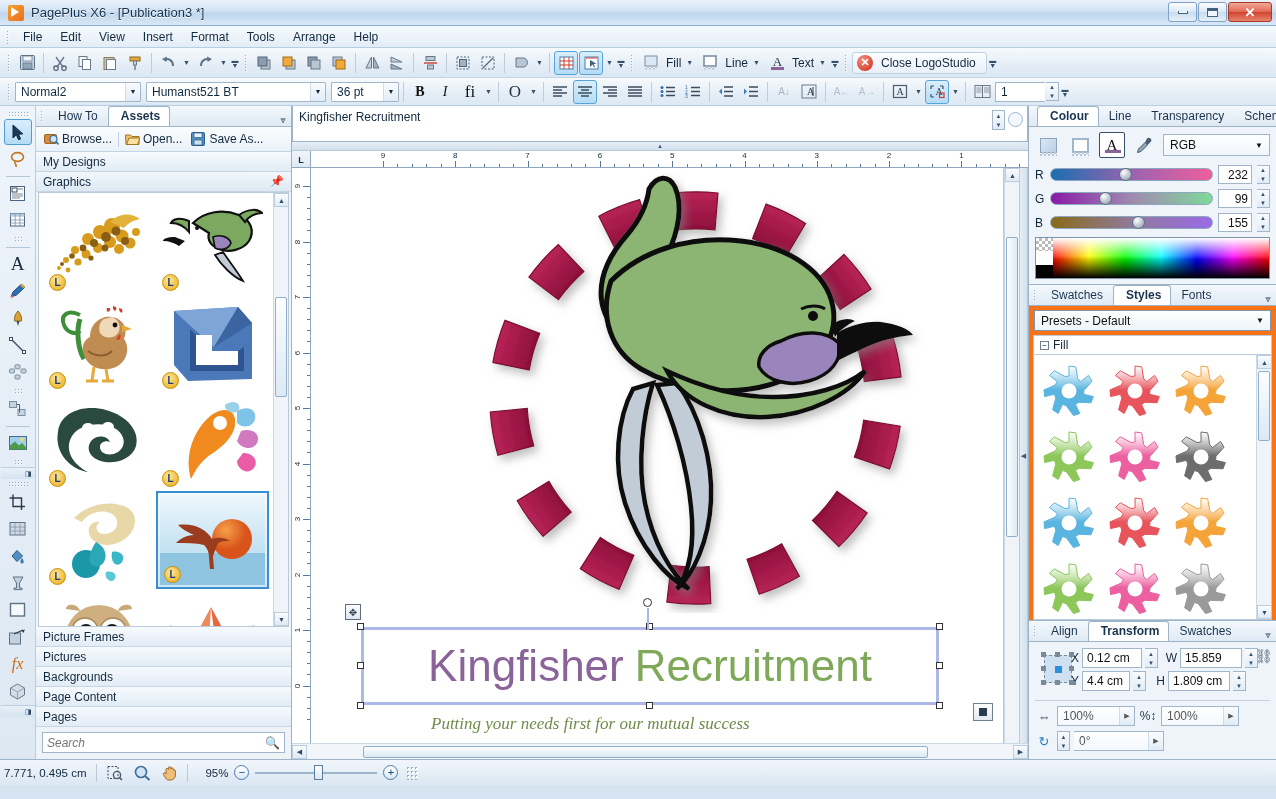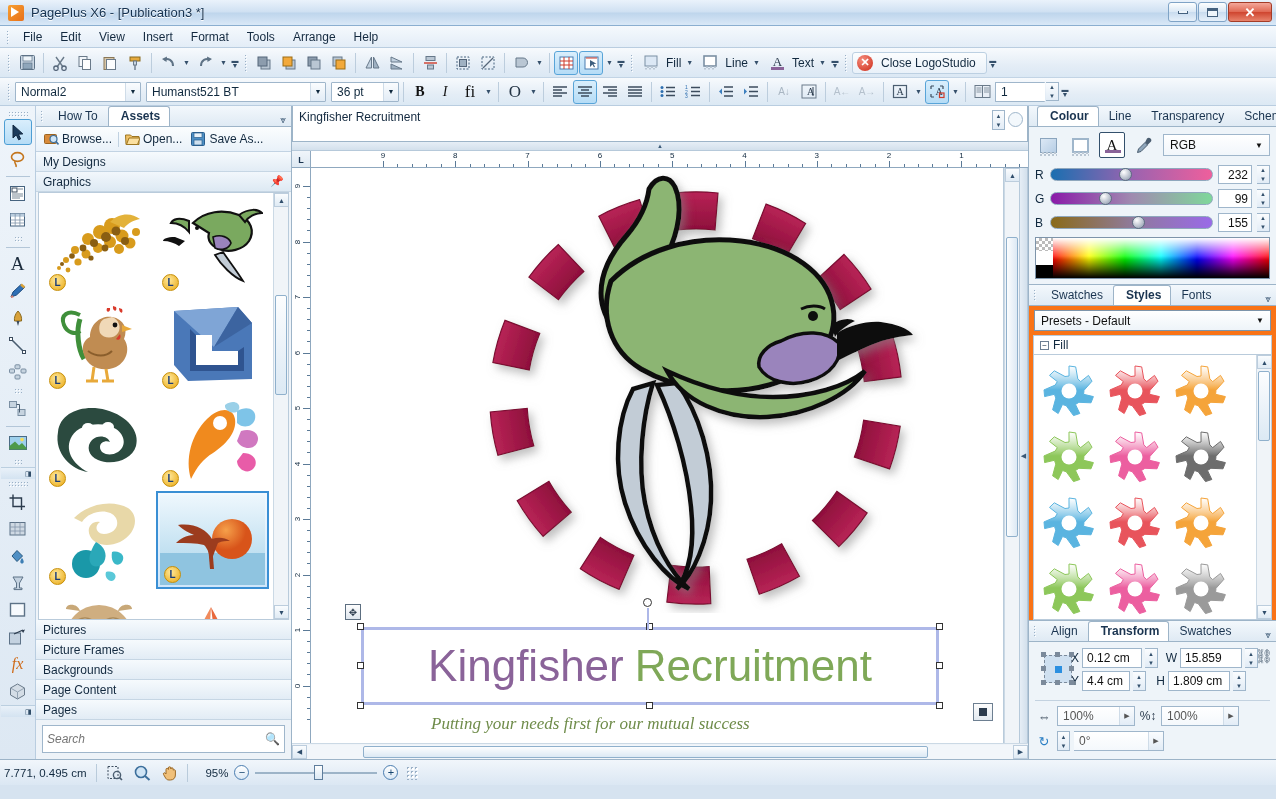--- a/index.html
+++ b/index.html
@@ -99,21 +99,21 @@
   .gbadge{position:absolute;left:6px;bottom:4px;width:17px;height:17px;border-radius:50%;
     background:radial-gradient(circle at 40% 35%,#ffe89a,#e8a712);border:1px solid #c78f08;
     color:#1b3c78;font-size:10px;font-weight:bold;display:flex;align-items:center;justify-content:center;}
   .gsb{position:absolute;right:0;top:0;width:15px;height:100%;background:#f0f4f8;border-left:1px solid #cbd9e5;}
   .gsb .thumb{position:absolute;top:24%;left:1px;width:12px;height:100px;border:1px solid #8fb0cc;border-radius:2px;
     background:linear-gradient(#fcfdfe,#dce9f4);}
   .gsb .ar{position:absolute;left:0;width:15px;height:14px;display:flex;align-items:center;justify-content:center;
     font-size:7px;color:#2f4d6b;background:linear-gradient(#fafcfe,#dfeaf4);border:1px solid #bccddd;}
   .catlist{background:#eef3f8;}
   .srchwrap{padding:5px 6px 6px;}
-  .srch{height:28px;border:1px solid #9fb6cb;background:#fff;display:flex;align-items:center;padding:0 4px;}
+  .srch{height:21px;border:1px solid #9fb6cb;background:#fff;display:flex;align-items:center;padding:0 4px;}
   .srch input{border:none;outline:none;flex:1;font-size:12px;font-style:italic;color:#8a8a8a;
     font-family:"Liberation Sans",sans-serif;}
   .magn{color:#2166b5;font-size:12px;}
 
   
   #doccol{flex:1;display:flex;flex-direction:column;background:#e8eef5;min-width:0;}
   .dtabs{height:21px;background:linear-gradient(#f3f8fc,#dfeaf4);display:flex;align-items:flex-end;
     padding-left:5px;border-bottom:1px solid #9db4c8;}
   #logotextbar{height:36px;background:#fff;border:1px solid #9db4c8;border-top:none;margin:0;
     display:flex;align-items:flex-start;padding:4px 6px;position:relative;}
@@ -956,24 +956,24 @@
       </div>
       <div class="gsb">
         <div class="ar" style="top:0">▲</div>
         <div class="thumb"></div>
         <div class="ar" style="bottom:0">▼</div>
       </div>
     </div>
 
     <div class="catlist">
       <div class="arow">
+          <span>Picture Frames</span>
+        </div>
+      <div class="arow">
           <span>Pictures</span>
-        </div>
-      <div class="arow">
-          <span>Picture Frames</span>
         </div>
       <div class="arow">
           <span>Backgrounds</span>
         </div>
       <div class="arow">
           <span>Page Content</span>
         </div>
       <div class="arow">
           <span>Pages</span>
         </div>

